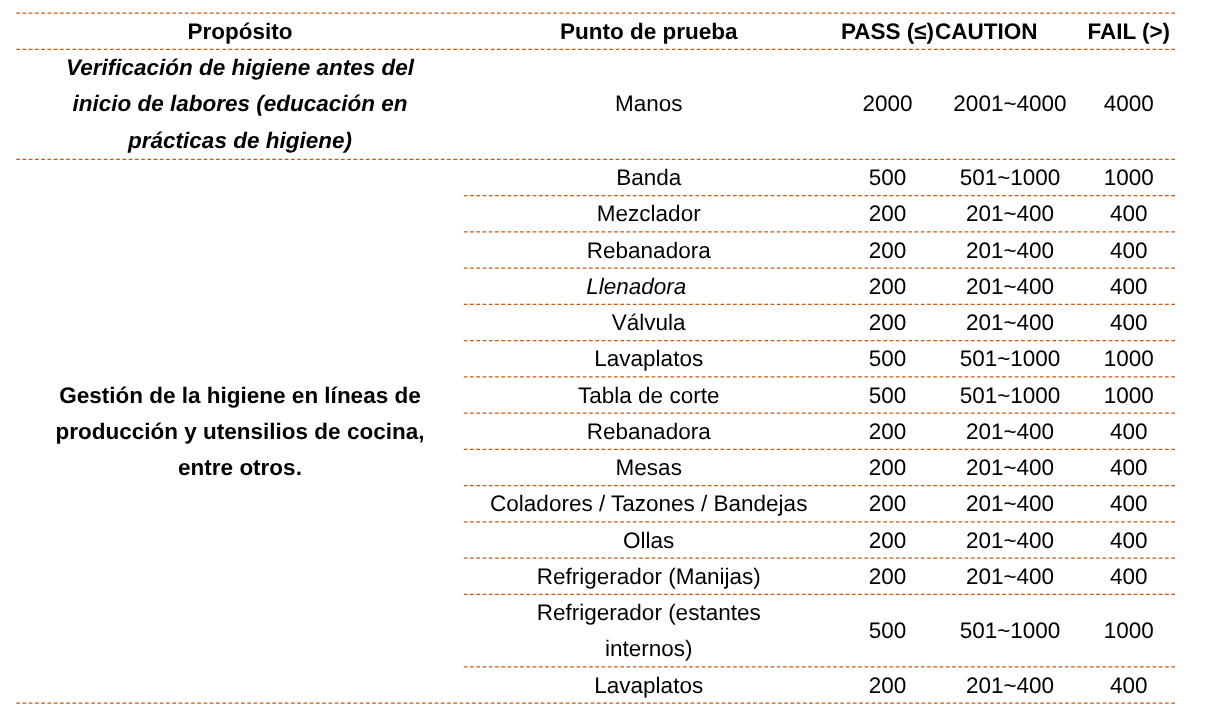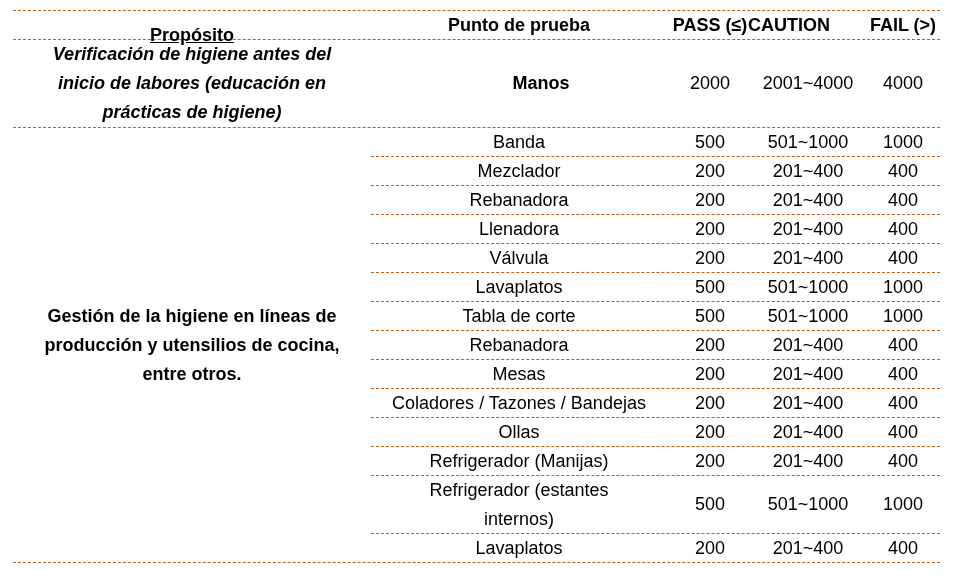--- a/index.html
+++ b/index.html
@@ -27,28 +27,28 @@
   <div class="hline" style="left:371px;width:569px;top:301px;"></div>
   <div class="hline" style="left:371px;width:569px;top:330px;"></div>
   <div class="hline" style="left:371px;width:569px;top:359px;"></div>
   <div class="hline" style="left:371px;width:569px;top:388px;"></div>
   <div class="hline" style="left:371px;width:569px;top:417px;"></div>
   <div class="hline" style="left:371px;width:569px;top:446px;"></div>
   <div class="hline" style="left:371px;width:569px;top:475px;"></div>
   <div class="hline" style="left:371px;width:569px;top:533px;"></div>
   <div class="hline" style="left:13px;width:927px;top:562px;"></div>
 
-  <div class="cell hdr" style="left:13px;width:358px;top:21px;height:28px;text-decoration:underline;">Propósito</div>
+  <div class="cell hdr" style="left:13px;width:358px;top:11px;height:28px;">Propósito</div>
   <div class="cell hdr" style="left:371px;width:296px;top:11px;height:28px;">Punto de prueba</div>
   <div class="cell hdr" style="left:667px;width:86px;top:11px;height:28px;">PASS (≤)</div>
   <div class="cell hdr" style="left:734px;width:110px;top:11px;height:28px;">CAUTION</div>
   <div class="cell hdr" style="left:863px;width:80px;top:11px;height:28px;">FAIL (&gt;)</div>
 
   <div class="cell bold" style="left:28px;width:328px;top:40px;height:87px;font-style:italic;">Verificación de higiene antes del inicio de labores (educación en prácticas de higiene)</div>
-  <div class="cell" style="left:393px;width:296px;top:40px;height:87px;font-weight:bold;">Manos</div>
+  <div class="cell" style="left:371px;width:296px;top:40px;height:87px;">Manos</div>
   <div class="cell" style="left:667px;width:86px;top:40px;height:87px;">2000</div>
   <div class="cell" style="left:753px;width:110px;top:40px;height:87px;">2001~4000</div>
   <div class="cell" style="left:863px;width:80px;top:40px;height:87px;text-align:center;">4000</div>
 
   <div class="cell bold" style="left:25px;width:334px;top:128px;height:434px;">Gestión de la higiene en líneas de producción y utensilios de cocina, entre otros.</div>
 
   <div id="rows2">
       <div>
         <div class="cell" style="left: 371px; width: 296px; top: 128px; height: 28px;">Banda</div>
         <div class="cell" style="left: 667px; width: 86px; top: 128px; height: 28px;">500</div>
@@ -61,21 +61,21 @@
         <div class="cell" style="left: 753px; width: 110px; top: 157px; height: 28px;">201~400</div>
         <div class="cell" style="left: 863px; width: 80px; top: 157px; height: 28px;">400</div>
       </div>
       <div>
         <div class="cell" style="left: 371px; width: 296px; top: 186px; height: 28px; text-align: right;">Rebanadora</div>
         <div class="cell" style="left: 667px; width: 86px; top: 186px; height: 28px;">200</div>
         <div class="cell" style="left: 753px; width: 110px; top: 186px; height: 28px;">201~400</div>
         <div class="cell" style="left: 863px; width: 80px; top: 186px; height: 28px;">400</div>
       </div>
       <div>
-        <div class="cell" style="left: 371px; width: 296px; top: 215px; height: 28px;">Llenadora</div>
+        <div class="cell" style="left: 361px; width: 296px; top: 215px; height: 28px; font-style: italic;">Llenadora</div>
         <div class="cell" style="left: 667px; width: 86px; top: 215px; height: 28px;">200</div>
         <div class="cell" style="left: 753px; width: 110px; top: 215px; height: 28px;">201~400</div>
         <div class="cell" style="left: 863px; width: 80px; top: 215px; height: 28px;">400</div>
       </div>
       <div>
         <div class="cell" style="left: 371px; width: 296px; top: 244px; height: 28px;">Válvula</div>
         <div class="cell" style="left: 667px; width: 86px; top: 244px; height: 28px;">200</div>
         <div class="cell" style="left: 753px; width: 110px; top: 244px; height: 28px;">201~400</div>
         <div class="cell" style="left: 863px; width: 80px; top: 244px; height: 28px;">400</div>
       </div>

